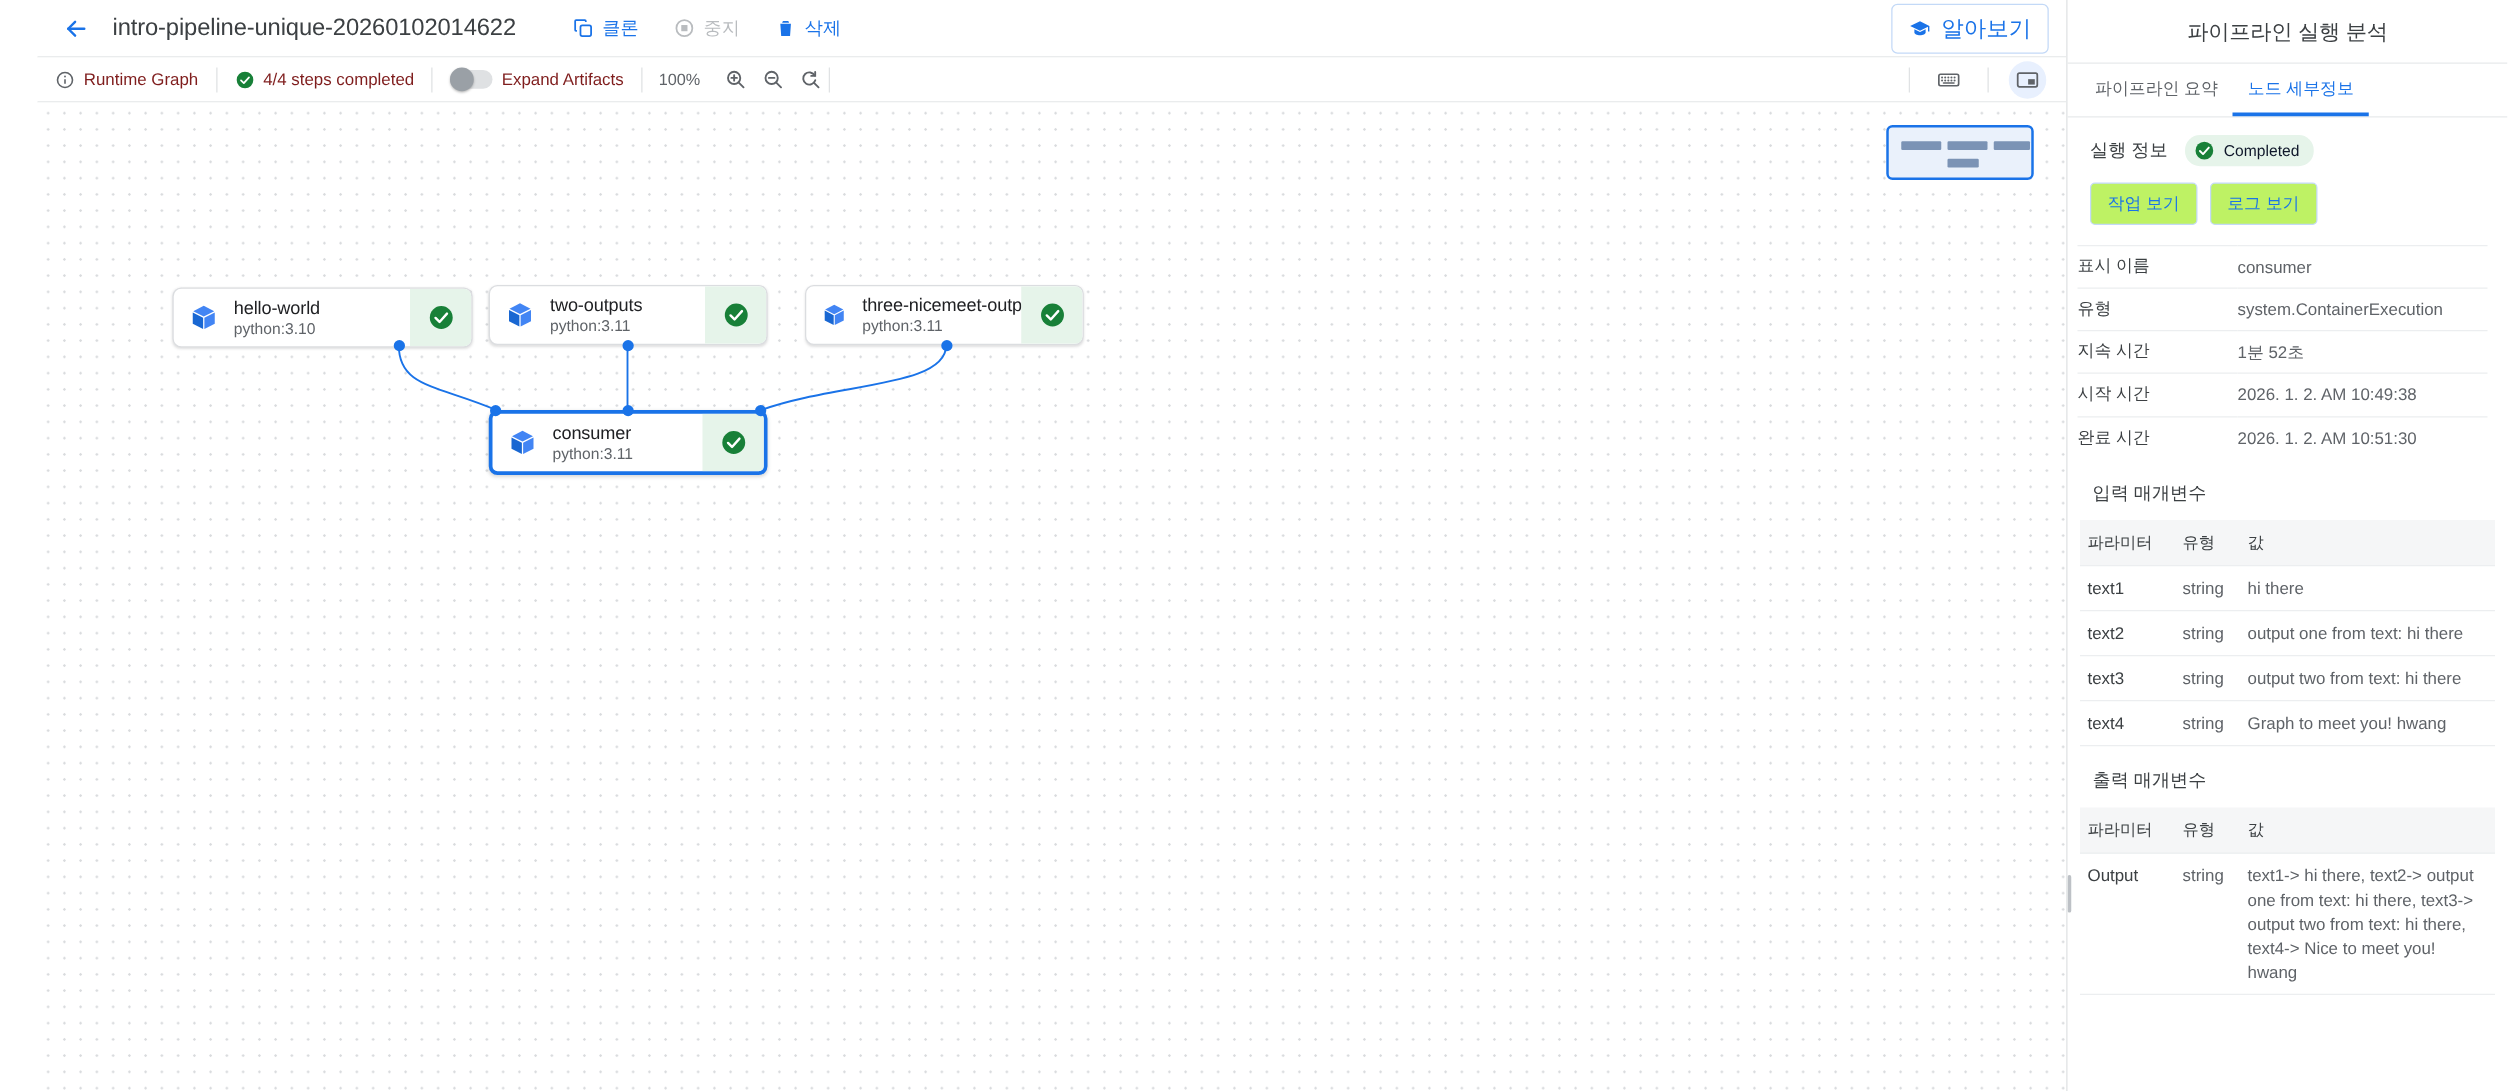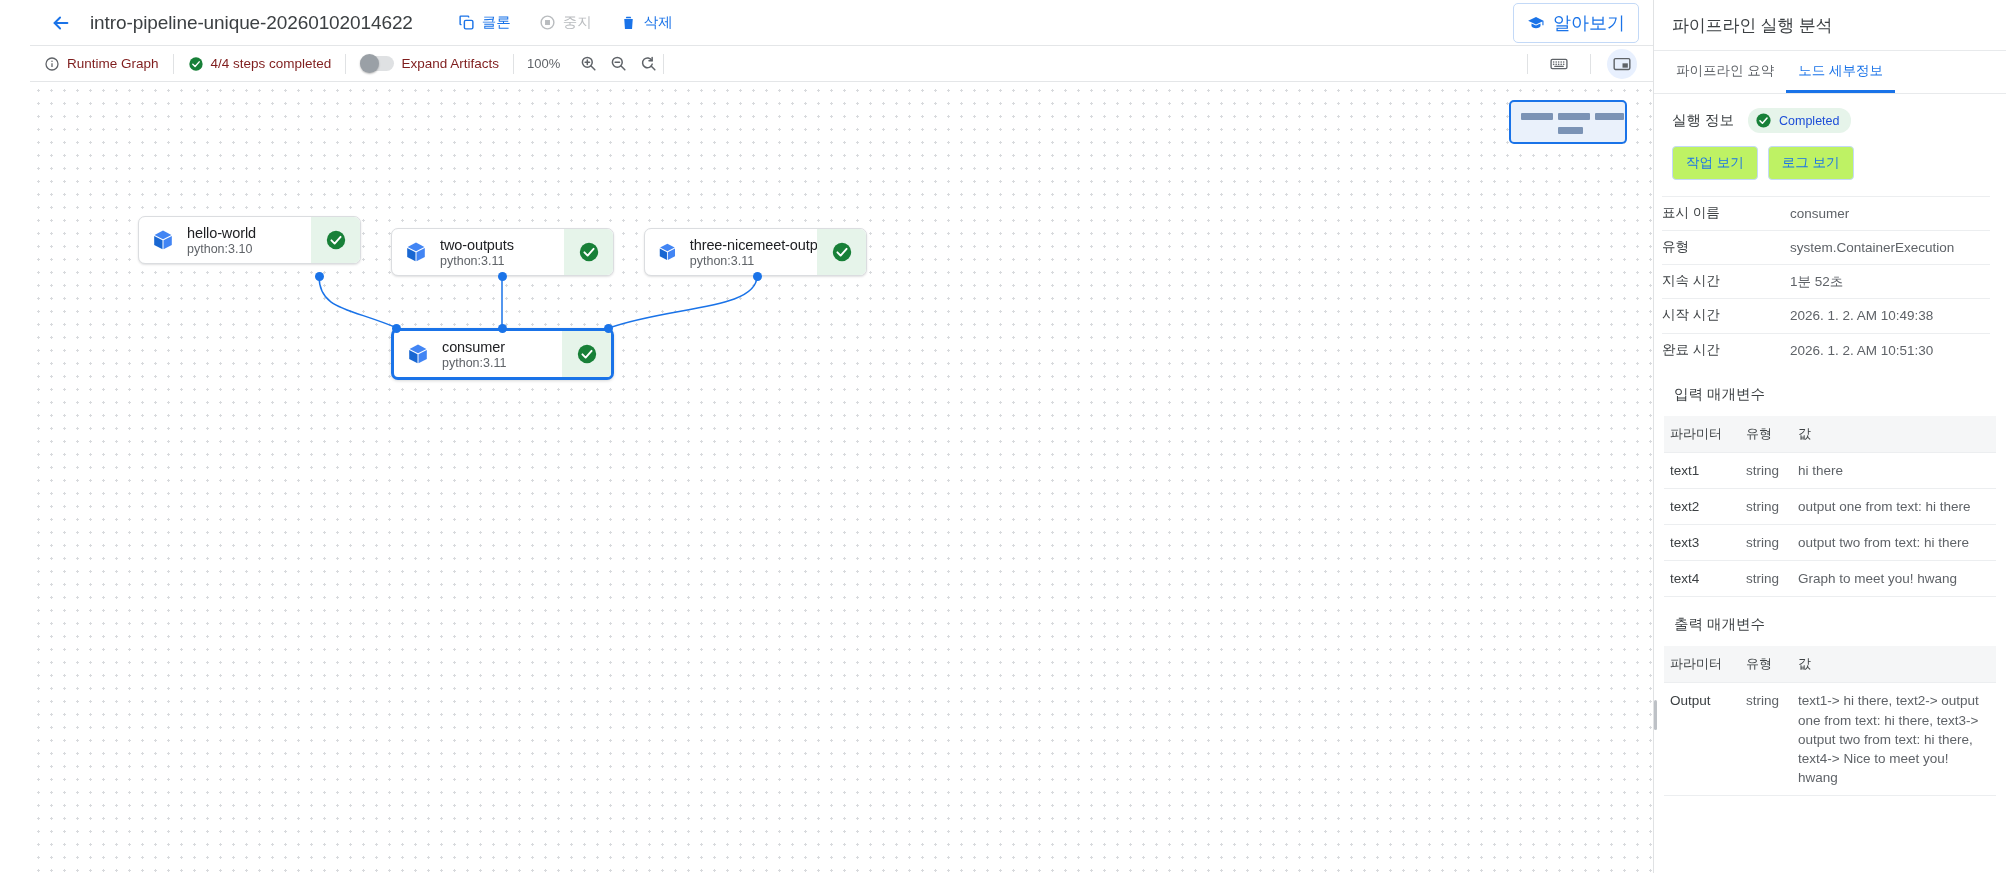--- a/index.html
+++ b/index.html
@@ -99,35 +99,35 @@
   }
   .mm-node { position:absolute; background:#7b93b5; border-radius:1px; height:7px; }
 
   
   #right {
     width: 353px; height: 873px; border-left: 1px solid #e0e2e4; background:#fff;
     display:flex; flex-direction: column; position: relative;
   }
   .rp-title {
     font-size: 17px; color:#3c4043; font-weight: 500; padding: 14px 18px 13px 18px;
-    border-bottom: 1px solid #e8eaec; letter-spacing:-0.2px;
+    border-bottom: 1px solid #e8eaec; letter-spacing:-0.2px;text-align:center;
   }
   .rp-tabs { display:flex; border-bottom: 1px solid #e8eaec; padding: 0 10px; }
   .rp-tab {
     padding: 11px 12px 10px 12px; font-size: 13.5px; color:#5f6368; cursor:pointer;
     border-bottom: 3px solid transparent; white-space: nowrap; font-weight:500;
   }
   .rp-tab.active { color:#1a73e8; border-bottom-color:#1a73e8; }
   .rp-body { flex:1 1 auto; overflow:hidden; position:relative; }
 
   .sec-row { display:flex; align-items:center; gap: 14px; padding: 14px 18px 0 18px; }
   .sec-label { font-size: 14.5px; color:#3c4043; font-weight:500; }
   .chip {
     display:flex; align-items:center; gap: 7px; background:#e6f4ea; border-radius: 12px;
-    padding: 4px 12px 4px 7px; font-size: 12.5px; color:#1d4ed8;
+    padding: 4px 12px 4px 7px; font-size: 12.5px; color:#0f172a;
   }
   .btn-row { display:flex; gap: 10px; padding: 13px 18px 16px 18px; }
   .obtn {
     border: 1px solid #c3d9f7; border-radius:4px; background:#bef264; color:#1a73e8;
     font-size: 13.5px; padding: 7px 13px; cursor:pointer; font-weight:500;
     font-family:"Liberation Sans",sans-serif; white-space:nowrap;
   }
 
   table.kv { width: calc(100% - 24px); margin: 0 0 0 8px; border-collapse: collapse; }
   table.kv td { padding: 7px 0; vertical-align: top; border-top: 1px solid #eceef0; font-size: 13.5px; }
@@ -286,21 +286,21 @@
 
       <svg class="edges">
 
         <path d="M289,194 C289,228 320,226 367,246" fill="none" stroke="#1a73e8" stroke-width="1.5"></path>
 
         <path d="M472,194 L472,246" fill="none" stroke="#1a73e8" stroke-width="1.5"></path>
 
         <path d="M727,194 C727,228 640,224 579,246" fill="none" stroke="#1a73e8" stroke-width="1.5"></path>
       </svg>
 
-      <div class="node" style="left:108px; top:134px; width:223px;">
+      <div class="node" style="left:108px; top:148px; width:240px;">
         <div class="node-main">
           <svg width="24" height="24" viewBox="0 0 24 24">
             <path d="M12 2.6l8.4 4.3L12 11.2 3.6 6.9 12 2.6z" fill="#4285f4"></path>
             <path d="M3.2 7.9l8.3 4.25v9.1L3.2 17V7.9z" fill="#1967d2"></path>
             <path d="M20.8 7.9l-8.3 4.25v9.1L20.8 17V7.9z" fill="#4285f4"></path>
           </svg>
           <div class="node-txt">
             <div class="node-name">hello-world</div>
             <div class="node-sub">python:3.10</div>
           </div>

